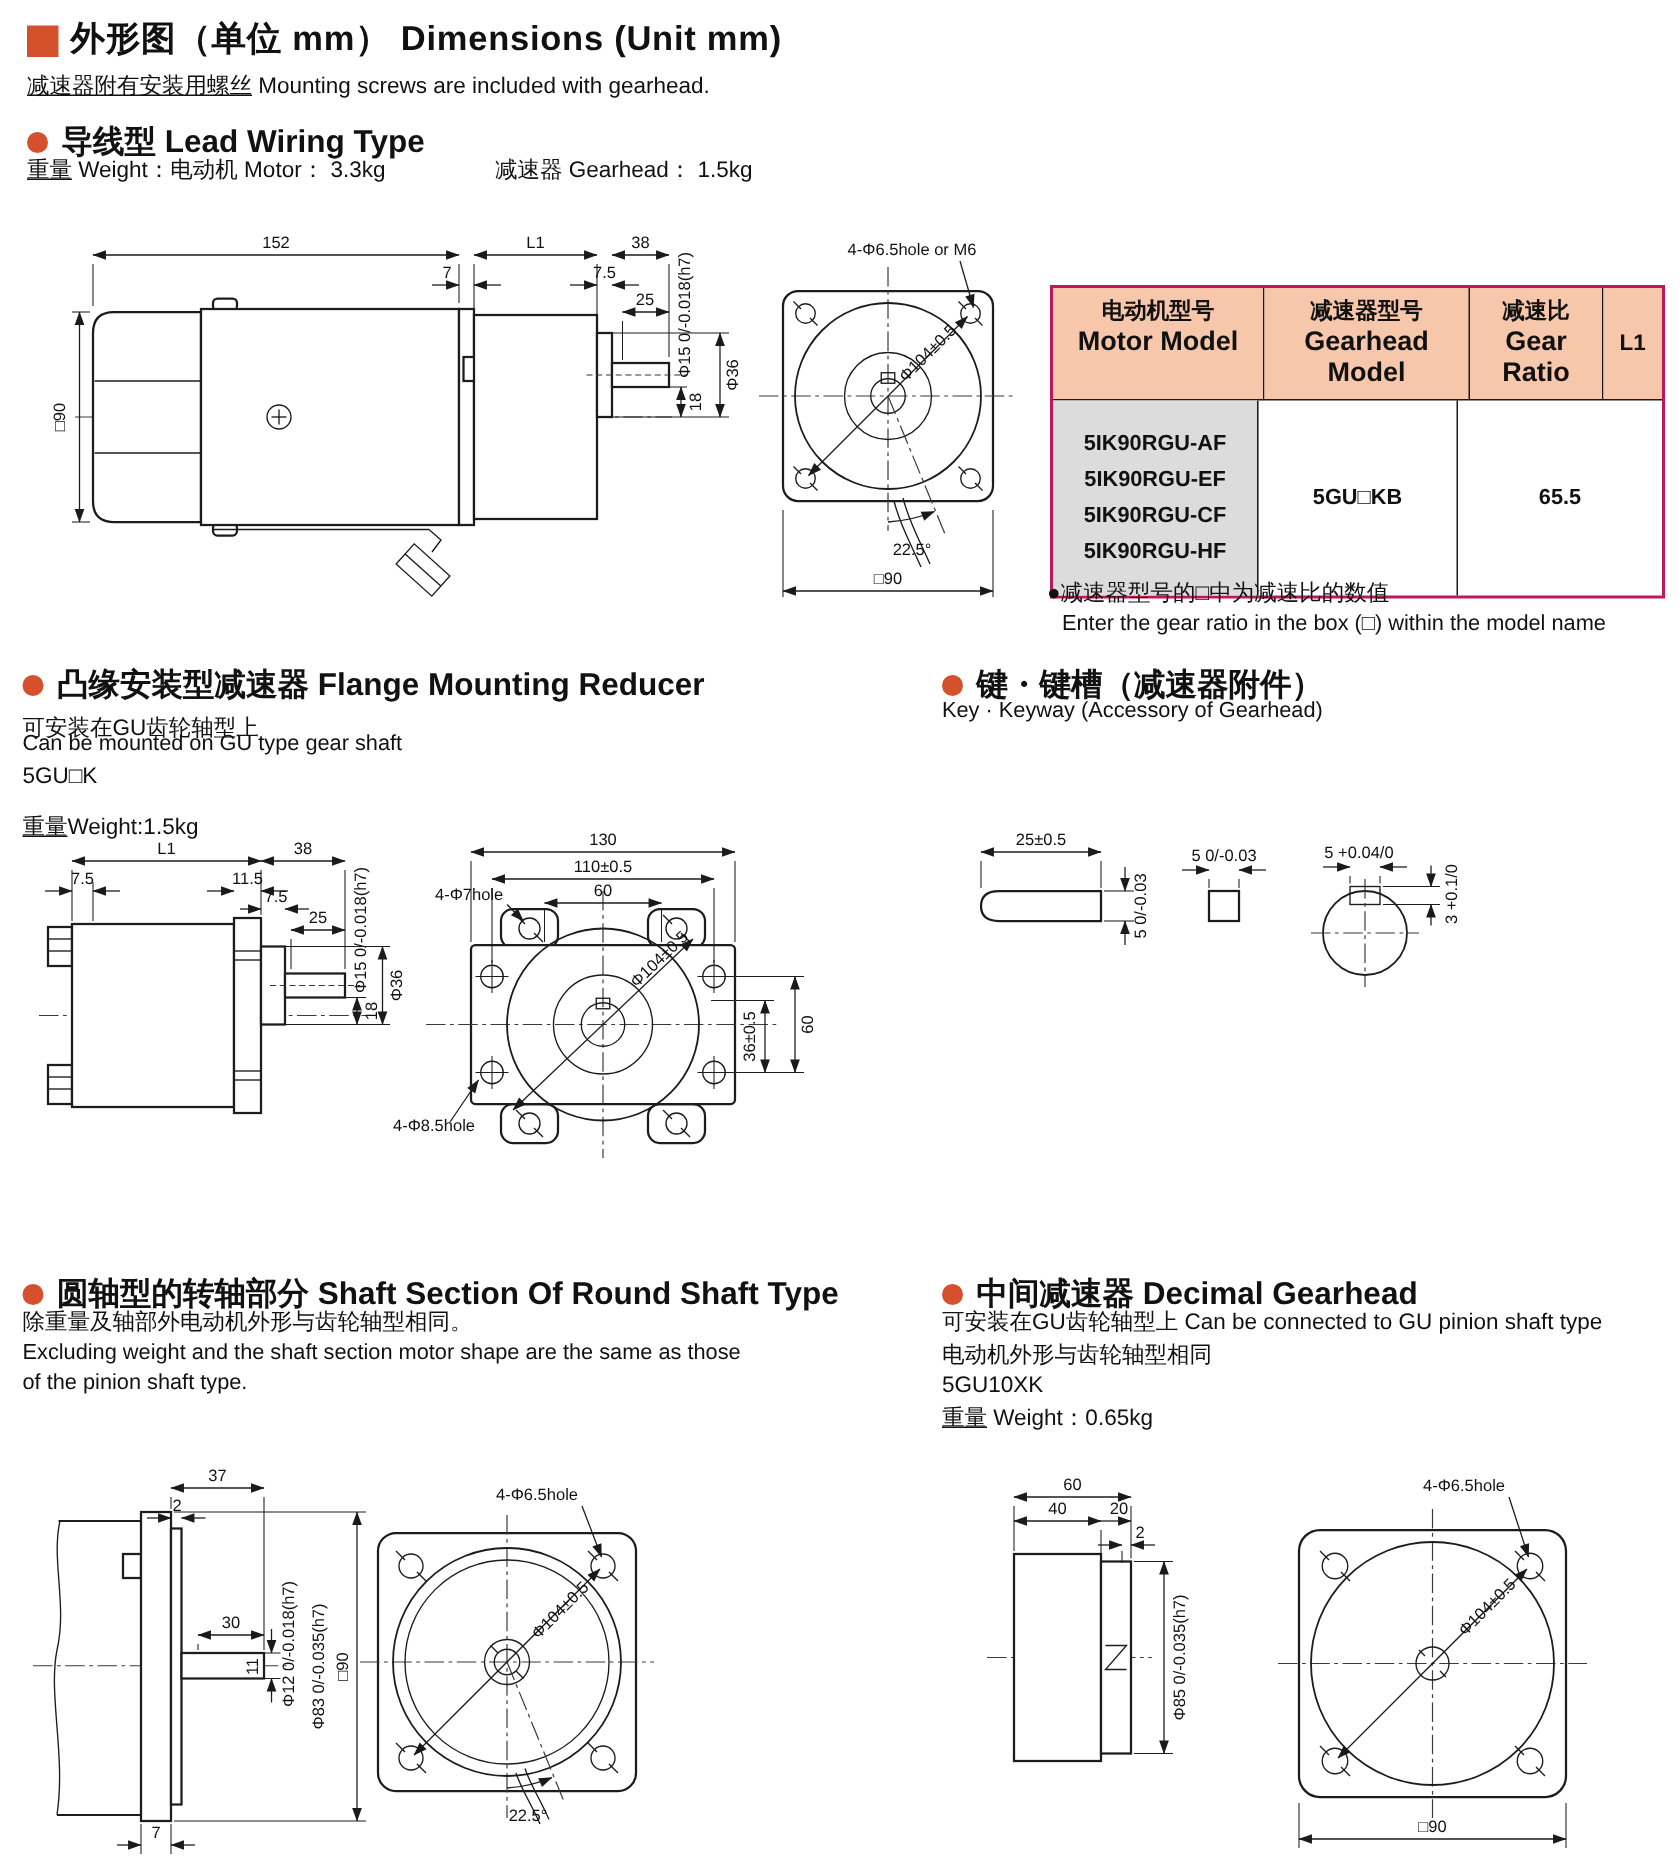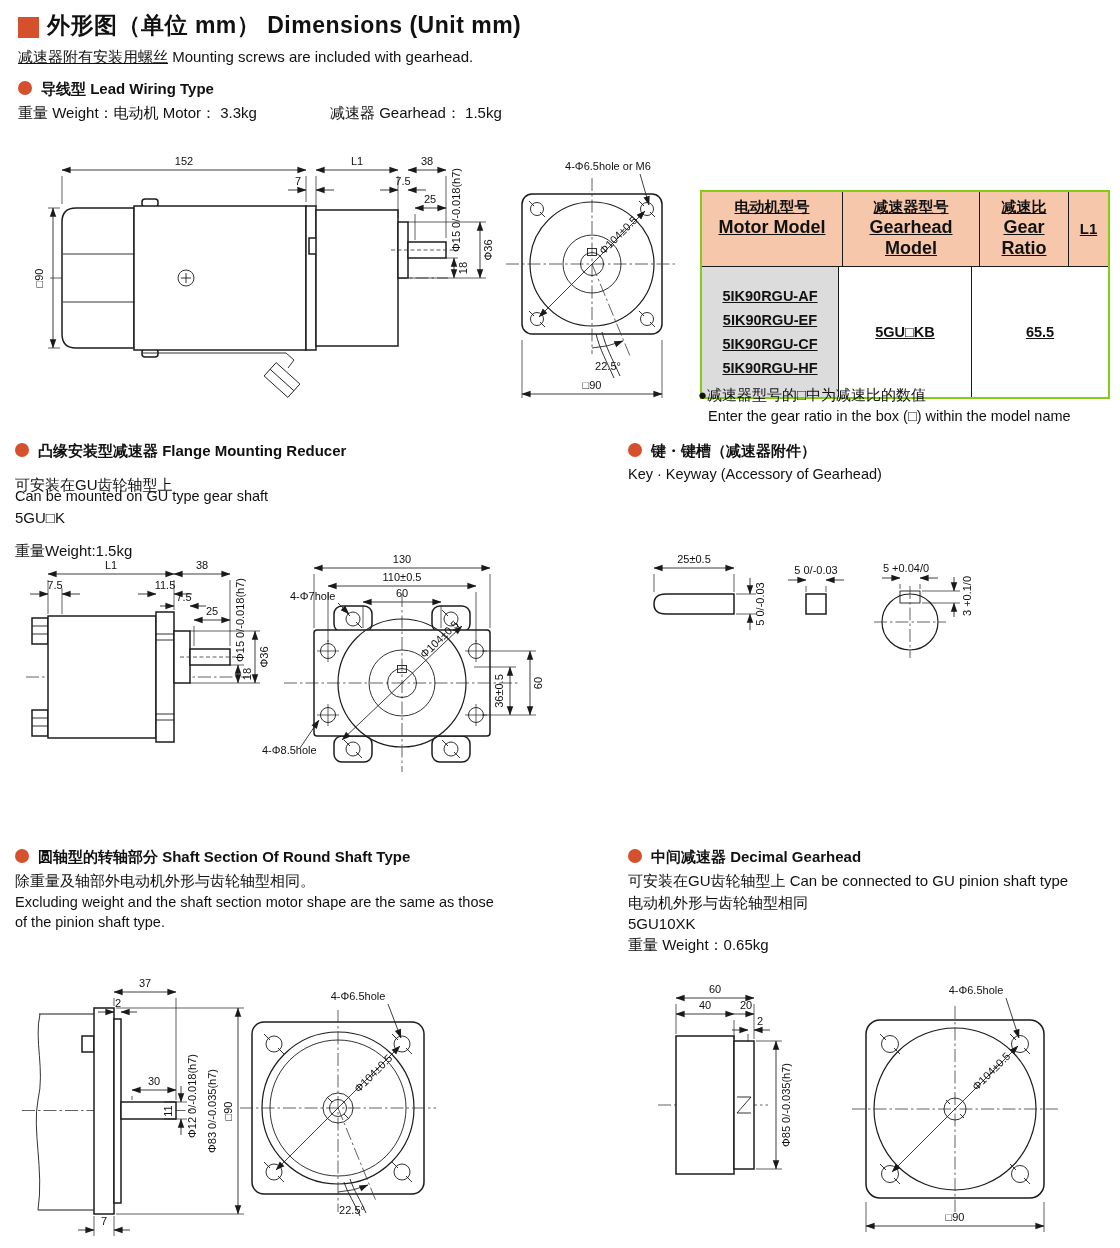--- a/index.html
+++ b/index.html
@@ -4,29 +4,29 @@
 <style>
   html,body{margin:0;padding:0;background:#fff;}
   .page{position:relative;width:1120px;height:1248px;background:#fff;overflow:hidden;
         font-family:"Liberation Sans",sans-serif;color:#111;}
   
   .red-sq{position:absolute;left:18px;top:17px;width:21px;height:21px;background:var(--accent);}
   .title{position:absolute;left:47px;top:10px;font-size:23px;font-weight:bold;letter-spacing:0.5px;}
   .subtitle{position:absolute;left:18px;top:48px;font-size:15px;}
   .subtitle .u{text-decoration:underline;}
   
-  .sec{position:absolute;font-size:15px;font-weight:bold;}
+  .sec{position:absolute;font-size:21px;font-weight:bold;}
   .sec .dot{display:inline-block;width:14px;height:14px;border-radius:50%;background:var(--accent);
             margin-right:9px;vertical-align:-1px;}
   .sec .en{font-weight:bold;}
   .tline{position:absolute;font-size:15px;}
-  .tline .u{}
+  .tline .u{text-decoration:underline;}
   .tline.en{font-size:14.5px;}
   
-  .mtable{position:absolute;left:700px;top:190px;width:406px;border:2px solid #84cc16;text-decoration:underline;}
+  .mtable{position:absolute;left:700px;top:190px;width:406px;border:2px solid #be185d;}
   .trow{display:flex;}
   .th{background:var(--hdrbg);text-align:center;padding:6px 2px 7px 2px;border-right:1.6px solid #1a1a1a;}
   .th:last-child{border-right:none;}
   .th .zh{font-size:15px;font-weight:bold;}
   .th .en{font-size:18px;font-weight:bold;}
   .thead{border-bottom:1.8px solid #1a1a1a;}
   .td{display:flex;flex-direction:column;justify-content:center;align-items:center;
       border-right:1.6px solid #1a1a1a;font-size:14.5px;font-weight:bold;}
   .td:last-child{border-right:none;}
   .c1{width:136px;}.c2{width:132px;}.c3{width:84px;}.c4{width:48px;flex:1;}

